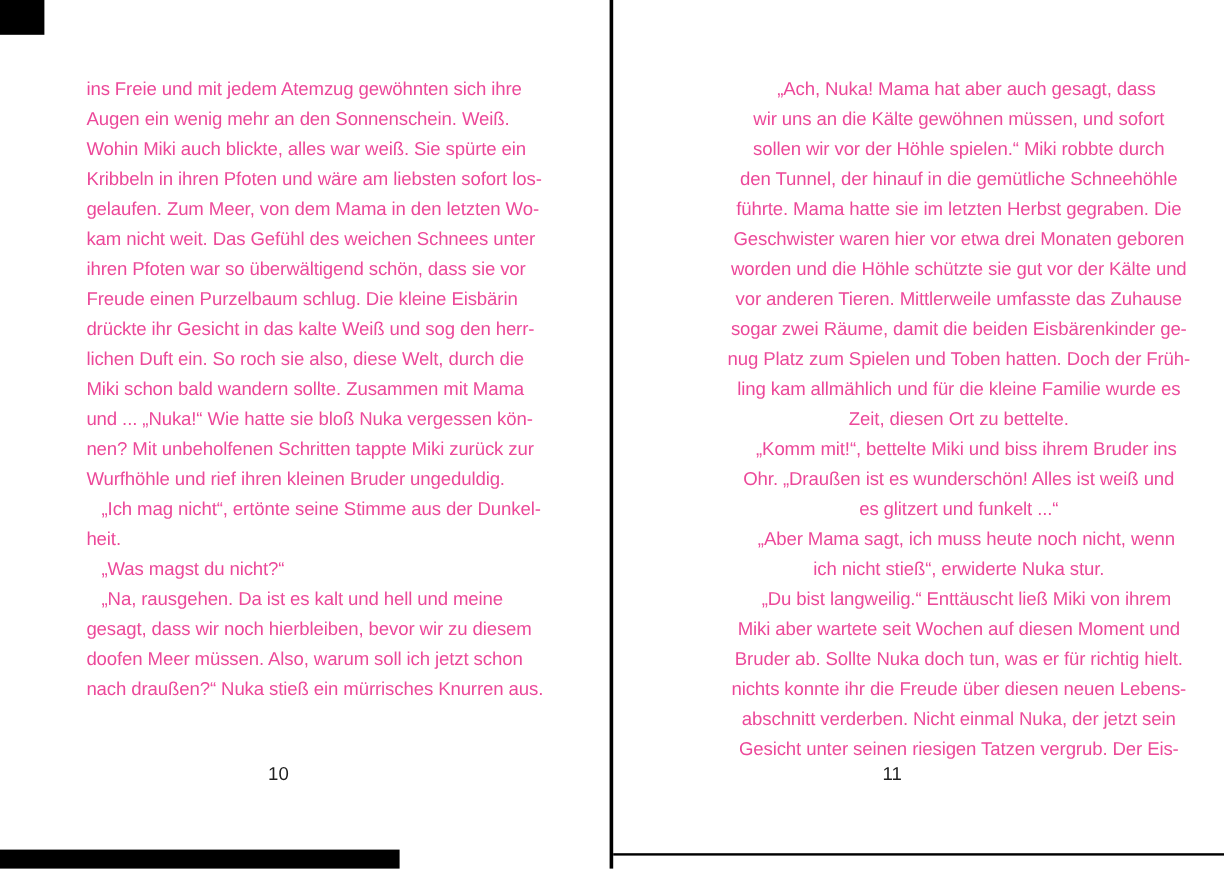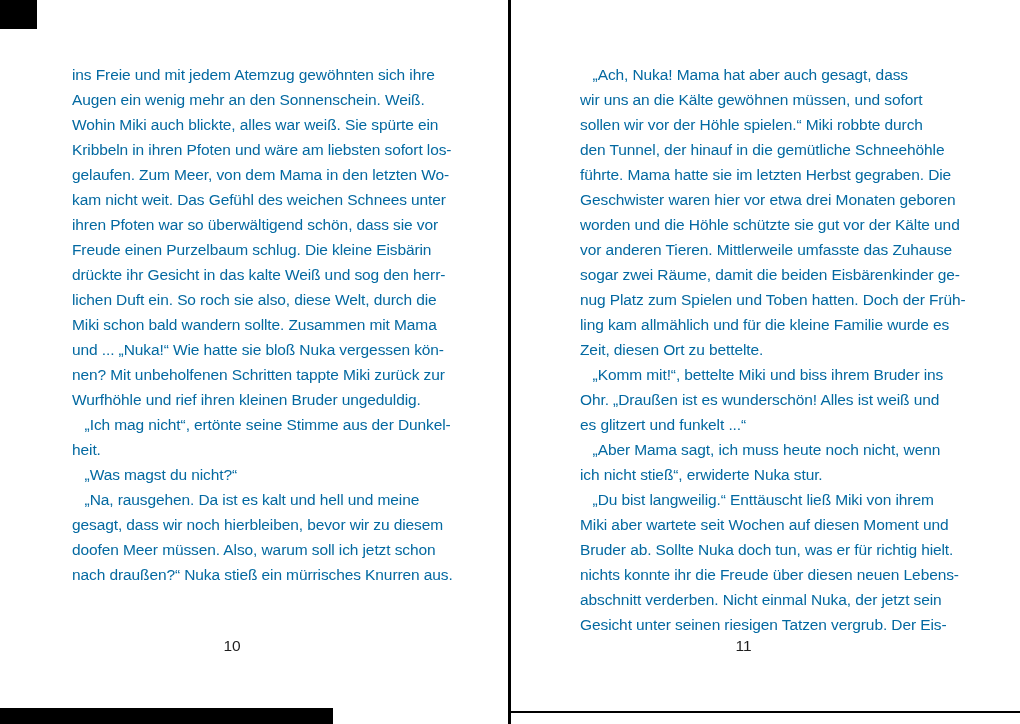--- a/index.html
+++ b/index.html
@@ -22,27 +22,27 @@
     height: 724px;
   }
   .page-left  { left: 0;   width: 508px; }
   .page-right { left: 511px; width: 509px; }
   .text-block {
     position: absolute;
     top: 62px;
     color: #1f1f1f;
   }
   .page-left  .text-block { left: 72px;  width: 436px; }
-  .page-right .text-block { left: 69px;  width: 438px; }
+  .page-right .text-block { left: 69px;  width: 438px; text-align: center; }
   .line {
     white-space: pre;
     font-size: 15.5px;
     line-height: 25px;
     letter-spacing: -0.1px;
-    color: #0369a1;
+    color: #ec4899;
   }
   .page-number {
     position: absolute;
     top: 637px;
     width: 100%;
     text-align: center;
     font-size: 15.5px;
     color: #1f1f1f;
   }
   .page-left  .page-number { left: -22px; }

